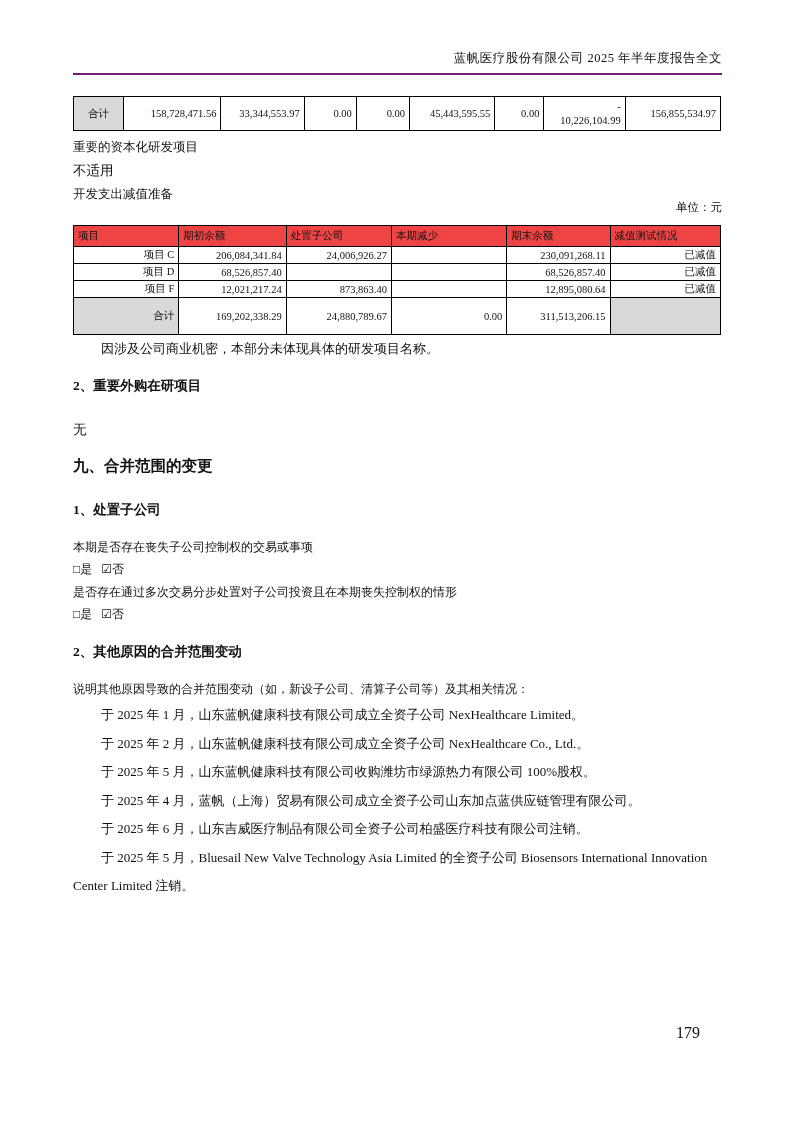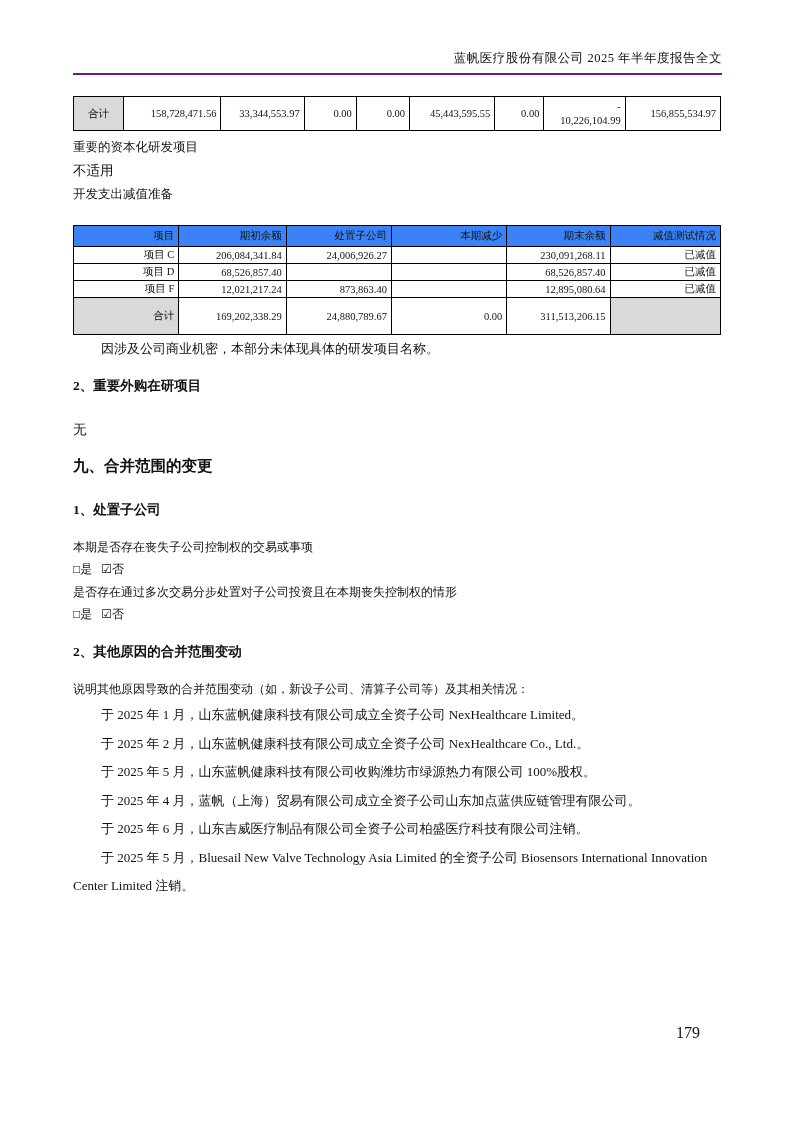--- a/index.html
+++ b/index.html
@@ -32,21 +32,21 @@
     border: 1px solid #000;
     font-size: 10.5px;
     font-weight: normal;
     padding: 1px 4px;
     overflow: hidden;
     vertical-align: middle;
   }
   .t1 { top: 96px; }
   .t1 td { height: 34px; }
   .t2 { top: 225px; }
-  .t2 .hrow th { height: 21px; background: #3b82f6; text-align: right; }
+  .t2 .hrow th { height: 21px; background: #ef4444; text-align: left; }
   .t2 .drow td { height: 15px; }
   .t2 .trow td { height: 37px; }
   .num { text-align: right; }
   .lab { text-align: right; padding-left: 6px; }
   .ctr { text-align: center; }
   .gray { background: #d9d9d9; }
   .wrap-cell div { line-height: 14px; text-align: right; }
 
   
   .para { font-size: 12.5px; }
@@ -95,20 +95,21 @@
         <div>10,226,104.99</div>
       </td>
       <td class="num">156,855,534.97</td>
     </tr>
   </tbody>
     </table>
 
   <div class="abs para" style="top:139px">重要的资本化研发项目</div>
   <div class="abs para-lg" style="top:162px">不适用</div>
   <div class="abs para" style="top:186px">开发支出减值准备</div>
+  <div class="abs unit" style="top:200px">单位：元</div>
 
   <table class="abs t2">
     <colgroup>
       <col style="width:105px">
         <col style="width:107px">
         <col style="width:105px">
       <col style="width:115px">
         <col style="width:103px">
         <col style="width:110px">
     </colgroup>

